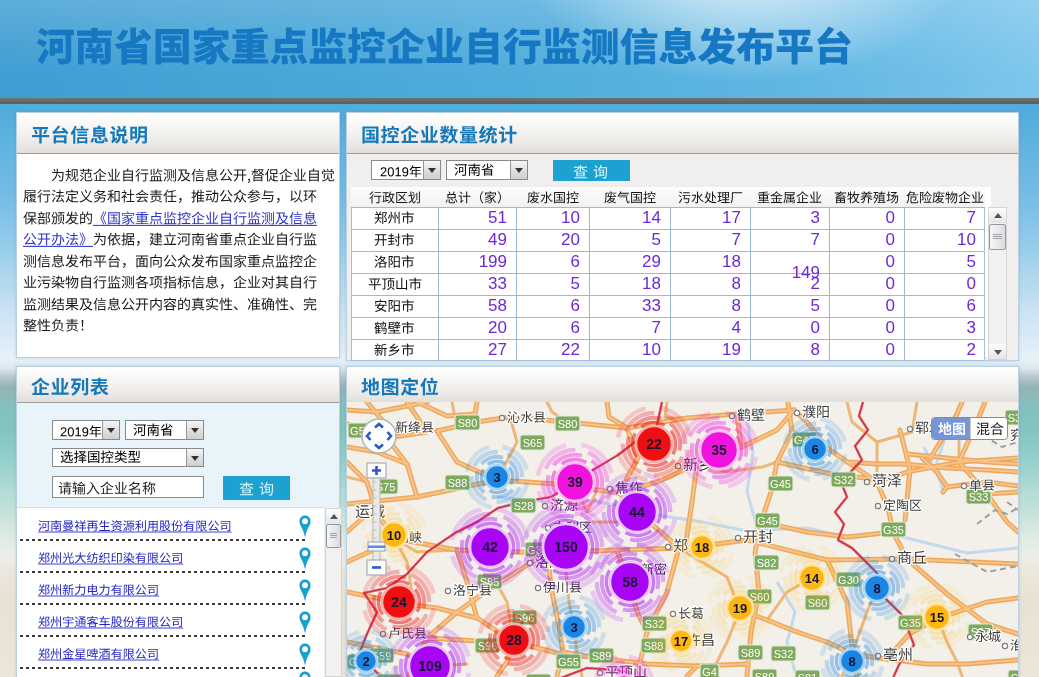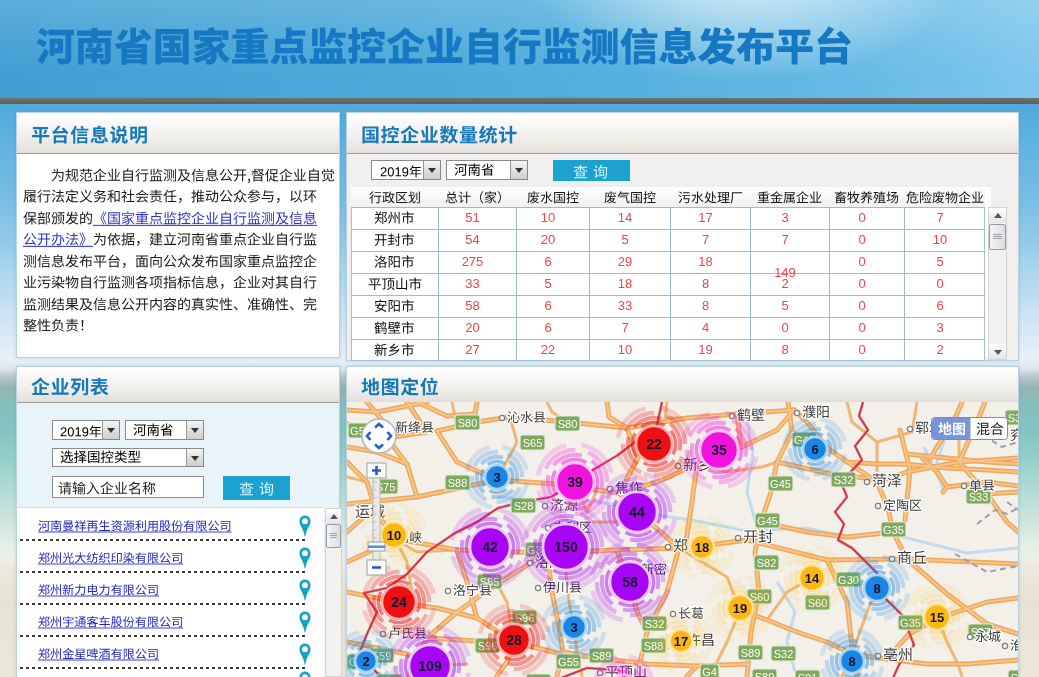--- a/index.html
+++ b/index.html
@@ -13,21 +13,21 @@
 .phead{position:absolute;left:0;top:0;width:100%;background:linear-gradient(#ffffff,#f1efec 60%,#e2dfdb);border-bottom:1px solid #9d9d9d;border-radius:2px 2px 0 0}
 .sel{position:absolute;background:#fff;border:1px solid #8a8a8a}
 .arr{position:absolute;right:0;top:0;bottom:0;width:17px;background:linear-gradient(#f6f6f6,#dcdcdc 60%,#cfcfcf);border-left:1px solid #979797}
 .arr i{position:absolute;left:4px;top:50%;margin-top:-2px;width:0;height:0;border:4px solid transparent;border-top:5px solid #333;border-bottom:none}
 .btn{position:absolute;background:#1ba2d0}
 .inp{position:absolute;background:#fff;border:1px solid #8a8a8a}
 .tbl{position:absolute;border:1px solid #a3c0da;background:#fff}
 .vln{position:absolute;width:1px;background:#9cb9d6}
 .hln{position:absolute;height:1px;background:#9cb9d6}
 .thbg{position:absolute;background:linear-gradient(#fdfdfd,#f1f1f1)}
-.num{position:absolute;height:22px;line-height:22px;text-align:center;font-size:13px;color:#ef4444}
+.num{position:absolute;height:22px;line-height:22px;text-align:right;font-size:17px;color:#6d28d9}
 .sb{position:absolute;background:#f2f1f0;border:1px solid #d5d4d3}
 .sbup{position:absolute;top:0;left:0;right:0;height:15px;background:linear-gradient(#fdfdfd,#e5e5e8)}
 .sbup:after{content:"";position:absolute;left:50%;top:5px;margin-left:-4px;border:4px solid transparent;border-bottom:5px solid #505560;border-top:none}
 .sbdn{position:absolute;bottom:0;left:0;right:0;height:15px;background:linear-gradient(#fdfdfd,#e5e5e8)}
 .sbdn:after{content:"";position:absolute;left:50%;top:6px;margin-left:-4px;border:4px solid transparent;border-top:5px solid #505560;border-bottom:none}
 .sbth{position:absolute;left:0;right:0;background:linear-gradient(90deg,#f4f5f6,#dbdde0);border:1px solid #96999d;border-radius:2px}
 .sbth:after{content:"";position:absolute;left:3px;right:3px;top:50%;height:1px;margin-top:-3px;border-top:1px solid #a0a3a8;border-bottom:3px double #a0a3a8}
 .listbg{position:absolute;background:#fff;border-top:1px solid #cfe0ec}
 .dot{position:absolute;height:2px;background:repeating-linear-gradient(90deg,#3a3a3a 0 3px,transparent 3px 6px)}
 </style></head>
@@ -735,37 +735,37 @@
 <div class="num" style="left:904px;top:207px;width:72px">7</div>
 <svg style="position:absolute;left:374.2px;top:230.2px;overflow:visible" width="2" height="2" viewBox="0 0 2 2">
     <g transform="translate(0,14.8) scale(0.0135)">
       <g fill="#111" transform="translate(0,0)">
         <use href="#g54" x="0"></use>
         <use href="#g157" x="1000"></use>
         <use href="#g156" x="2000"></use>
       </g>
     </g>
   </svg>
-<div class="num" style="left:438px;top:229px;width:69px">54</div>
+<div class="num" style="left:438px;top:229px;width:69px">49</div>
 <div class="num" style="left:516px;top:229px;width:64px">20</div>
 <div class="num" style="left:589px;top:229px;width:72px">5</div>
 <div class="num" style="left:670px;top:229px;width:71px">7</div>
 <div class="num" style="left:750px;top:229px;width:70px">7</div>
 <div class="num" style="left:829px;top:229px;width:66px">0</div>
 <div class="num" style="left:904px;top:229px;width:72px">10</div>
 <svg style="position:absolute;left:374.2px;top:252.2px;overflow:visible" width="2" height="2" viewBox="0 0 2 2">
     <g transform="translate(0,14.8) scale(0.0135)">
       <g fill="#111" transform="translate(0,0)">
         <use href="#g158" x="0"></use>
         <use href="#g159" x="1000"></use>
         <use href="#g156" x="2000"></use>
       </g>
     </g>
   </svg>
-<div class="num" style="left:438px;top:251px;width:69px">275</div>
+<div class="num" style="left:438px;top:251px;width:69px">199</div>
 <div class="num" style="left:516px;top:251px;width:64px">6</div>
 <div class="num" style="left:589px;top:251px;width:72px">29</div>
 <div class="num" style="left:670px;top:251px;width:71px">18</div>
 <div class="num" style="left:750px;top:262px;width:70px">149</div>
 <div class="num" style="left:829px;top:251px;width:66px">0</div>
 <div class="num" style="left:904px;top:251px;width:72px">5</div>
 <svg style="position:absolute;left:367.5px;top:274.1px;overflow:visible" width="2" height="2" viewBox="0 0 2 2">
     <g transform="translate(0,14.9) scale(0.0135)">
       <g fill="#111" transform="translate(0,0)">
         <use href="#g98" x="0"></use>

